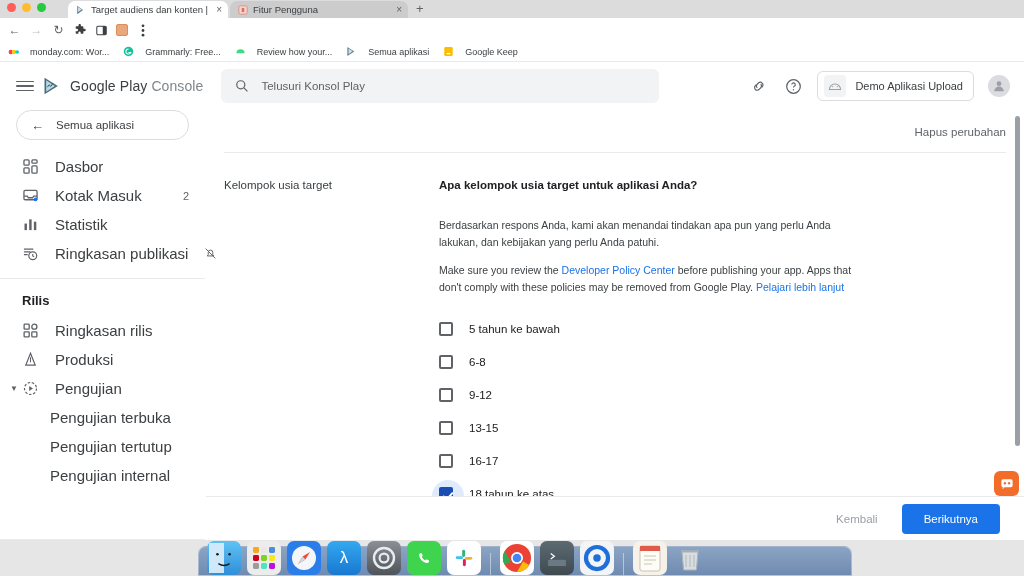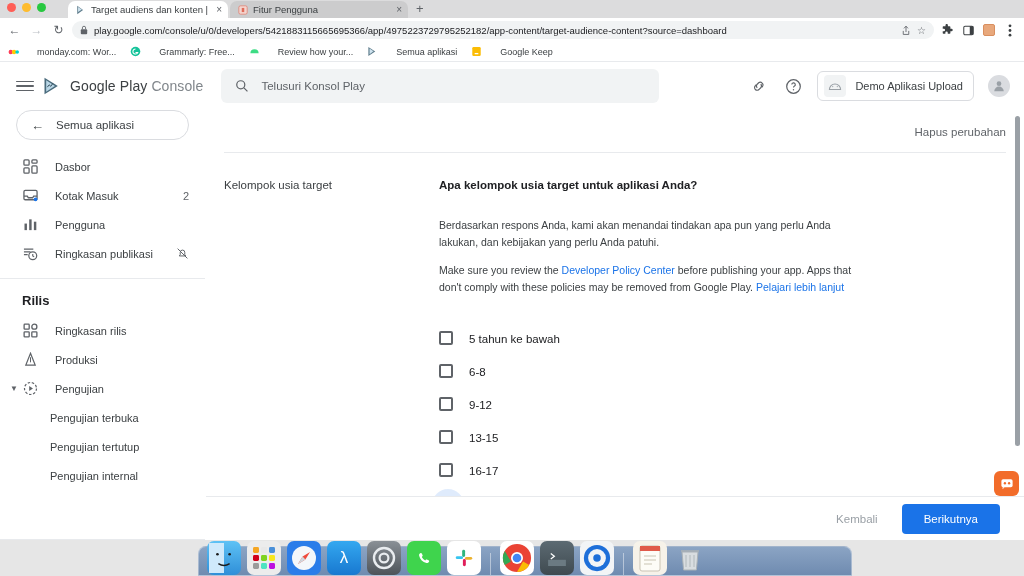--- a/index.html
+++ b/index.html
@@ -79,21 +79,21 @@
     width: 12px; height: 12px; border-radius: 2px;
     background: #e8a87c; border: 1px solid #d98f5f;
   }
 
   .bookmarks {
     height: 20px; background: #ffffff;
     display: flex; align-items: center;
     padding: 0 8px; gap: 14px;
     border-bottom: 1px solid #e8eaed;
   }
-  .bm { display: flex; align-items: center; gap: 18px;
+  .bm { display: flex; align-items: center; gap: 11px;
         font-size: 9px; color: #3c4043; white-space: nowrap; }
   .bm .bmico { width: 11px; height: 11px; border-radius: 2px; flex: 0 0 11px; }
 
   
   .console { position: absolute; top: 62px; left: 0; right: 0; bottom: 36px;
              background: #fff; display: flex; flex-direction: column; }
 
   .pcheader {
     height: 48px; display: flex; align-items: center;
     padding: 0 14px 0 14px; gap: 2px; flex: 0 0 48px;
@@ -142,21 +142,21 @@
   }
   .allapps .arr { font-size: 13px; color:#3c4043; }
   .allapps .lbl { font-size: 11.5px; color: #3c4043; }
 
   .navitem {
     height: 29px; display:flex; align-items:center;
     padding: 0 16px 0 22px; gap: 16px;
   }
   .navitem .nico { width: 17px; flex:0 0 17px; display:flex; align-items:center;
                    justify-content:center; color:#5f6368; }
-  .navitem .nlbl { font-size: 11px; color: #3c4043; white-space: nowrap; }
+  .navitem .nlbl { font-size: 15px; color: #3c4043; white-space: nowrap; }
   .navitem .nbadge { margin-left:auto; font-size: 11px; color:#5f6368; }
   .navitem .nmute  { margin-left:auto; color:#5f6368; display:flex; }
 
   .navdivider { height:1px; background:#e8eaed; margin: 10px 0 0 0; }
   .navsection { font-size: 13px; color:#202124; font-weight: bold;
                 padding: 14px 16px 8px 22px; }
   .navitem.sub { padding-left: 50px; }
   .navitem.exp { padding-left: 6px; gap: 0; }
   .navitem.exp .caret { width: 16px; flex:0 0 16px; display:flex;
         align-items:center; justify-content:center; color:#5f6368; font-size:8px; }
@@ -173,21 +173,21 @@
 
   .section { display:flex; padding-top: 26px; }
   .seclabel { width: 215px; flex:0 0 215px; font-size: 11.5px; color:#3c4043; }
   .secbody { flex:1; min-width:0; }
   .question { font-size: 11.5px; color:#202124; margin-bottom: 26px; font-weight: bold; }
   .para { font-size: 10.5px; color:#3c4043; line-height: 17px;
           max-width: 430px; margin-bottom: 11px; }
   .para a { color:#1a73e8; text-decoration:none; }
 
   .optlist { margin-top: 17px; }
-  .optrow { height: 32px; display:flex; align-items:flex-end; gap: 16px; margin-bottom: 1px; }
+  .optrow { height: 32px; display:flex; align-items:center; gap: 16px; margin-bottom: 1px; }
   .cbox {
     width: 14px; height: 14px; flex:0 0 14px;
     border: 2px solid #5f6368; border-radius: 2px;
     background:#fff; position:relative;
   }
   .cbox.checked { background:#1a47a8; border-color:#1a47a8; }
   .cbox.checked::after {
     content:""; position:absolute; left:3.6px; top:0.6px;
     width:4px; height:8px; border:solid #fff;
     border-width: 0 2px 2px 0; transform: rotate(42deg);
@@ -259,32 +259,20 @@
   </div>
 
   <div class="newtab">+</div>
 </div>
 
 <div class="toolbar">
   <div class="navbtn">←</div>
   <div class="navbtn disabled">→</div>
   <div class="navbtn">↻</div>
 
-  <div class="omnibox">
-    <svg class="lock" width="8" height="10" viewBox="0 0 10 12">
-      <rect x="1" y="5" width="8" height="6.2" rx="1.2" fill="#5f6368"></rect>
-      <path d="M3 5V3.3a2 2 0 0 1 4 0V5" stroke="#5f6368" stroke-width="1.1" fill="none"></path>
-    </svg>
-    <span class="urltext">play.google.com/console/u/0/developers/5421883115665695366/app/4975223729795252182/app-content/target-audience-content?source=dashboard</span>
-    <svg class="share" width="10" height="11" viewBox="0 0 12 14">
-      <path d="M6 1.5 L3.4 4.3 M6 1.5 L8.6 4.3 M6 1.5 V9" stroke="#5f6368" stroke-width="1.1" fill="none"></path>
-      <path d="M2.5 7.5v4.5h7V7.5" stroke="#5f6368" stroke-width="1.1" fill="none"></path>
-    </svg>
-    <span class="star">☆</span>
-  </div>
 
   <div class="toolicon">
     <svg width="12" height="12" viewBox="0 0 16 16">
         <path d="M6 1.5a1.6 1.6 0 0 1 3.2 0V3h2.4a.9.9 0 0 1 .9.9v2.4h1.5a1.6 1.6 0 0 1 0 3.2H12.5v2.6a.9.9 0 0 1-.9.9H9v-1.5a1.6 1.6 0 0 0-3.2 0V13H3.2a.9.9 0 0 1-.9-.9V9.5H3.8a1.6 1.6 0 0 0 0-3.2H2.3V3.9A.9.9 0 0 1 3.2 3H6z" fill="#3c4043"></path>
       </svg>
   </div>
   <div class="toolicon">
     <svg width="11" height="11" viewBox="0 0 14 14">
         <rect x="1" y="1.5" width="12" height="11" rx="1.6" fill="none" stroke="#3c4043" stroke-width="1.3"></rect>
         <rect x="8.6" y="1.5" width="4.4" height="11" fill="#3c4043"></rect>
@@ -436,21 +424,21 @@
       </div>
 
       <div class="navitem">
         <span class="nico">
           <svg width="15" height="15" viewBox="0 0 16 16">
               <rect x="1.6" y="7" width="2.6" height="7" fill="#5f6368"></rect>
               <rect x="6.6" y="2.5" width="2.6" height="11.5" fill="#5f6368"></rect>
               <rect x="11.6" y="5" width="2.6" height="9" fill="#5f6368"></rect>
             </svg>
         </span>
-        <span class="nlbl">Pengguna</span>
+        <span class="nlbl">Statistik</span>
       </div>
 
       <div class="navitem">
         <span class="nico">
           <svg width="15" height="15" viewBox="0 0 16 16">
               <path d="M1 3.3h10M1 6.3h7M1 9.3h4" stroke="#5f6368" stroke-width="1.3"></path>
               <circle cx="10.4" cy="10.4" r="4.2" fill="none" stroke="#5f6368" stroke-width="1.3"></circle>
               <path d="M10.4 8.4v2.2l1.5 1" stroke="#5f6368" stroke-width="1.2" fill="none"></path>
             </svg>
         </span>

